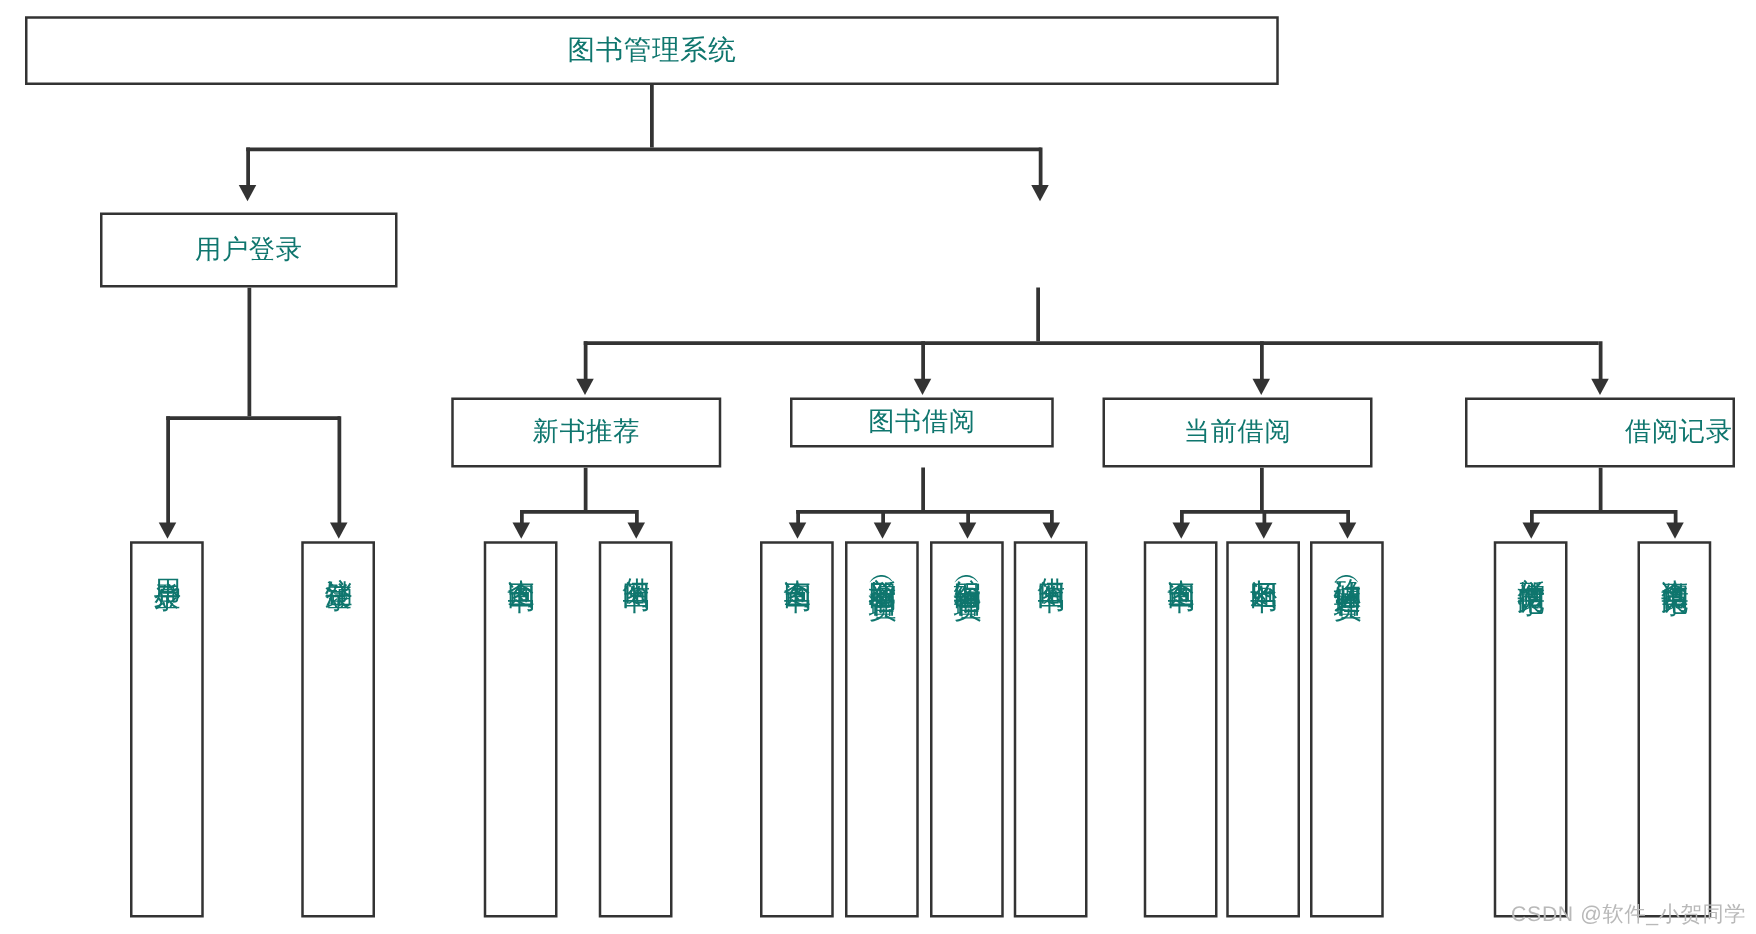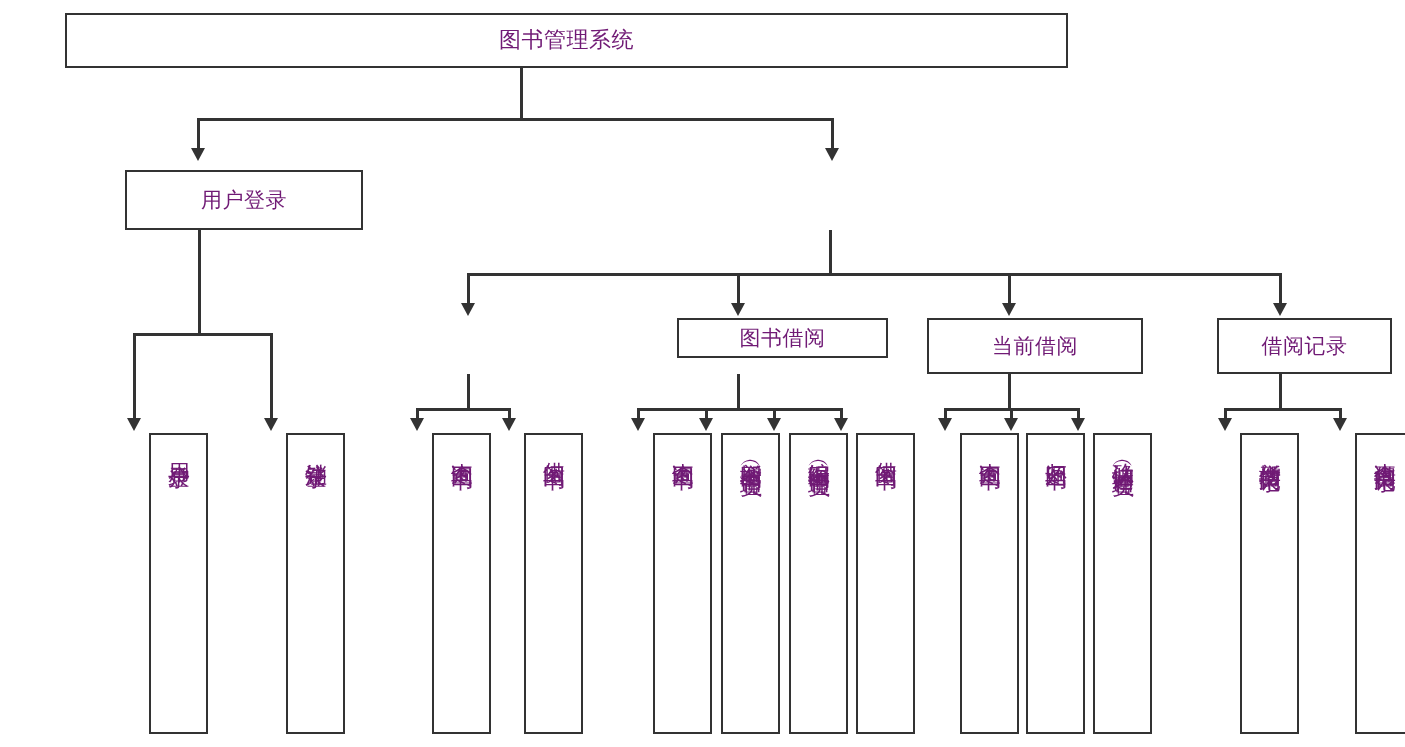--- a/index.html
+++ b/index.html
@@ -15,23 +15,22 @@
 
   
   .node{
     position:absolute;
     box-sizing:border-box;
     background:#ffffff;
     border:2.5px solid #333333;
     display:flex;
     align-items:center;
     justify-content:center;
-    color:#701a75;
+    color:#0f766e;
     z-index:3;
-    margin-left:45px;
   }
   .node .cap{
     display:block;
     line-height:1.12;
     letter-spacing:.5px;
     white-space:nowrap;
   }
 
   
   .h-node .cap{font-size:21px;}
@@ -114,27 +113,30 @@
 
   <div class="ln v" style="left:737px;top:273px;height:32px;"></div>
   <div class="arw" style="left:731px;top:303px;"></div>
 
   <div class="ln v" style="left:1008px;top:273px;height:32px;"></div>
   <div class="arw" style="left:1002px;top:303px;"></div>
 
   <div class="ln v" style="left:1279px;top:273px;height:32px;"></div>
   <div class="arw" style="left:1273px;top:303px;"></div>
 
+  <div class="node h-node" style="left:361px;top:318px;width:216px;height:56px;">
+    <span class="cap">新书推荐</span>
+  </div>
   <div class="node h-node" style="left:632px;top:318px;width:211px;height:40px;">
     <span class="cap">图书借阅</span>
   </div>
   <div class="node h-node" style="left:882px;top:318px;width:216px;height:56px;">
     <span class="cap">当前借阅</span>
   </div>
-  <div class="node h-node" style="left:1172px;top:318px;width:175px;height:56px;">
+  <div class="node h-node" style="left:1172px;top:318px;width:216px;height:56px;justify-content:flex-end;">
     <span class="cap">借阅记录</span>
   </div>
 
   <div class="ln v" style="left:467px;top:374px;height:34px;"></div>
   <div class="ln h" style="left:416px;top:408px;width:92px;"></div>
   <div class="ln v" style="left:416px;top:408px;height:12px;"></div>
   <div class="arw" style="left:410px;top:418px;"></div>
   <div class="ln v" style="left:508px;top:408px;height:12px;"></div>
   <div class="arw" style="left:502px;top:418px;"></div>
 
@@ -202,14 +204,15 @@
     <span class="cap">确认归还（管理员）</span>
   </div>
 
   <div class="node v-node" style="left:1195px;top:433px;width:59px;height:301px;">
     <span class="cap">新增借阅记录</span>
   </div>
   <div class="node v-node" style="left:1310px;top:433px;width:59px;height:301px;">
     <span class="cap">查询借阅记录</span>
   </div>
 
+  <div class="watermark">CSDN @软件_小贺同学</div>
 
 </div>
 
 </body></html>

